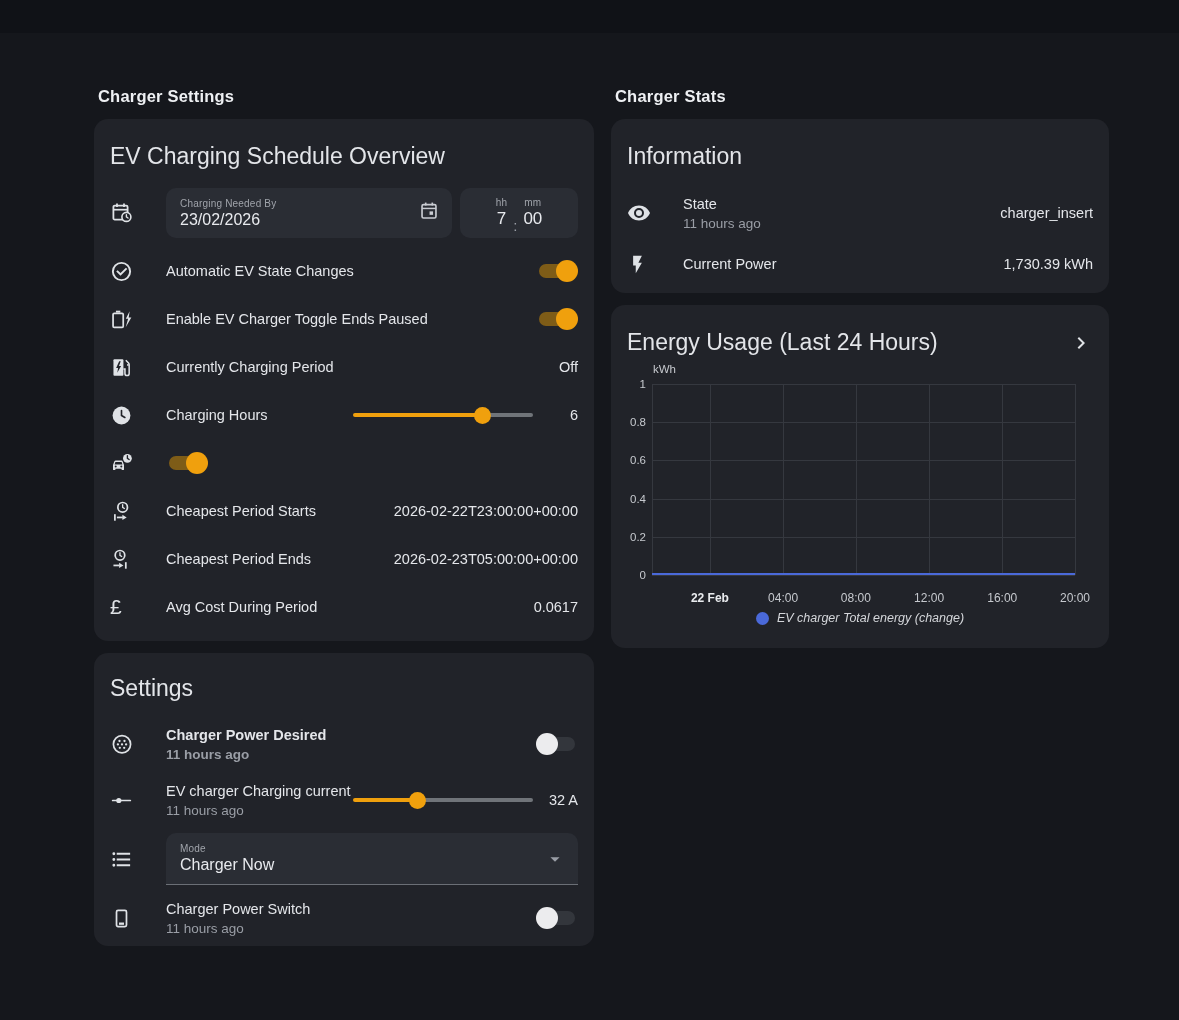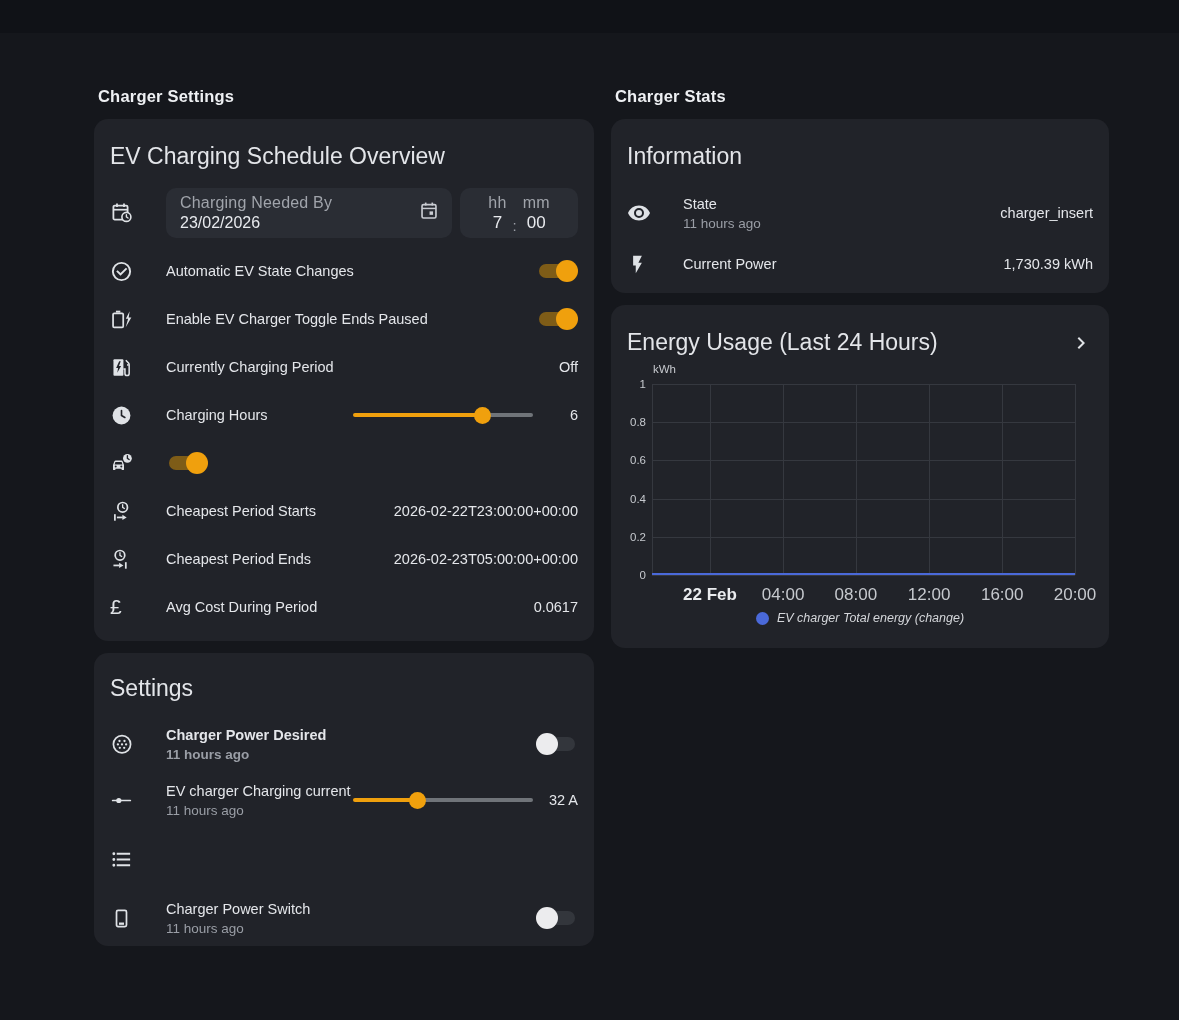--- a/index.html
+++ b/index.html
@@ -18,21 +18,21 @@
   .icon-col svg, .dd-icon svg { display:block; }
   .row-label { flex:1; font-size:14.5px; color:#e4e6ea; }
   .row-value { font-size:14.5px; color:#e4e6ea; text-align:right; white-space:nowrap; }
   .lbl2 { flex:1; display:flex; flex-direction:column; gap:4px; }
   .lbl2 .primary { font-size:14.5px; color:#e4e6ea; }
   .lbl2 .secondary { font-size:13.5px; color:#9a9ea6; }
   .gbp-glyph { font-size:21px; color:#dfe2e6; font-weight:400; }
 
   
   .field { background:#2a2d34; border-radius:10px; }
-  .flabel { font-size:16px; color:#a0a4ab; letter-spacing:.2px; }
+  .flabel { font-size:10px; color:#a0a4ab; letter-spacing:.2px; }
   .fval { font-size:16px; color:#e8eaee; }
   .dfield { flex:1; height:50px; display:flex; align-items:center; padding:0 12px 0 14px; margin-right:8px; cursor:pointer; }
   .dfield .dtext { flex:1; display:flex; flex-direction:column; gap:2px; }
   .dfield svg { color:#c9ccd2; }
   .tfield { width:118px; height:50px; display:flex; align-items:center; justify-content:center; gap:6px; cursor:pointer; }
   .tcol { display:flex; flex-direction:column; align-items:center; gap:1px; }
   .tcol .fval { font-size:17px; }
   .tsep { color:#9a9ea6; font-size:15px; align-self:flex-end; padding-bottom:4px; }
 
   
@@ -57,21 +57,21 @@
   .select-field .dd-icon { color:#9a9ea6; }
 
   
   .chart-plot { position:absolute; left:41px; top:79px; width:423px; height:191px; }
   .grid-h { position:absolute; left:0; right:0; height:1px; background:#35383f; }
   .grid-v { position:absolute; top:0; bottom:0; width:1px; background:#35383f; }
   .chart-ylab { position:absolute; left:0; top:79px; width:35px; height:191px; }
   .y-tick { position:absolute; right:0; transform:translateY(-50%); font-size:11.5px; color:#c6c9ce; }
   .chart-ylabel { position:absolute; left:42px; top:58px; font-size:11.5px; color:#c6c9ce; }
   .chart-xlab { position:absolute; left:41px; top:276px; width:423px; height:16px; }
-  .x-tick { position:absolute; top:4px; transform:translateX(-50%); font-size:17px; color:#c6c9ce; white-space:nowrap; }
+  .x-tick { position:absolute; top:10px; transform:translateX(-50%); font-size:12px; color:#c6c9ce; white-space:nowrap; }
   .x-tick.first { font-weight:700; color:#e9ebee; }
   .legend { position:absolute; left:0; right:0; top:306px; display:flex; justify-content:center; align-items:center; gap:8px; cursor:pointer; }
   .legend-dot { width:13px; height:13px; border-radius:50%; flex:none; }
   .legend-label { font-size:12.5px; color:#d4d6da;font-style:italic; }
   .chev-btn { position:absolute; right:16px; top:26px; width:24px; height:24px; color:#dfe2e6; cursor:pointer; }
 </style>
 </head>
 <body>
 
 <div class="canvas">
@@ -270,20 +270,31 @@
         </span>
       <span class="slider-val">32 A</span>
     </div>
 
     <div class="erow" style="height:62px;">
       <span class="icon-col">
         <svg width="23" height="23" viewBox="0 0 24 24" fill="currentColor">
             <path d="M7,5H21V7H7V5M7,13V11H21V13H7M4,4.5A1.5,1.5 0 0,1 5.5,6A1.5,1.5 0 0,1 4,7.5A1.5,1.5 0 0,1 2.5,6A1.5,1.5 0 0,1 4,4.5M4,10.5A1.5,1.5 0 0,1 5.5,12A1.5,1.5 0 0,1 4,13.5A1.5,1.5 0 0,1 2.5,12A1.5,1.5 0 0,1 4,10.5M7,19V17H21V19H7M4,16.5A1.5,1.5 0 0,1 5.5,18A1.5,1.5 0 0,1 4,19.5A1.5,1.5 0 0,1 2.5,18A1.5,1.5 0 0,1 4,16.5Z"></path>
           </svg>
       </span>
+      <div class="select-field">
+        <div class="dtext">
+          <span class="flabel">Mode</span>
+          <span class="fval">Charger Now</span>
+        </div>
+        <span class="dd-icon">
+          <svg width="22" height="22" viewBox="0 0 24 24" fill="currentColor">
+              <path d="M7,10L12,15L17,10H7Z"></path>
+            </svg>
+        </span>
+      </div>
     </div>
 
     <div class="erow" style="height:56px;">
       <span class="icon-col">
         <svg width="23" height="23" viewBox="0 0 24 24">
             <rect x="6.8" y="3.6" width="10.4" height="16.8" rx="1.6" fill="none" stroke="currentColor" stroke-width="1.8"></rect>
             <rect x="9.4" y="16.2" width="5.2" height="2.4" fill="currentColor"></rect>
           </svg>
       </span>
       <div class="lbl2">

